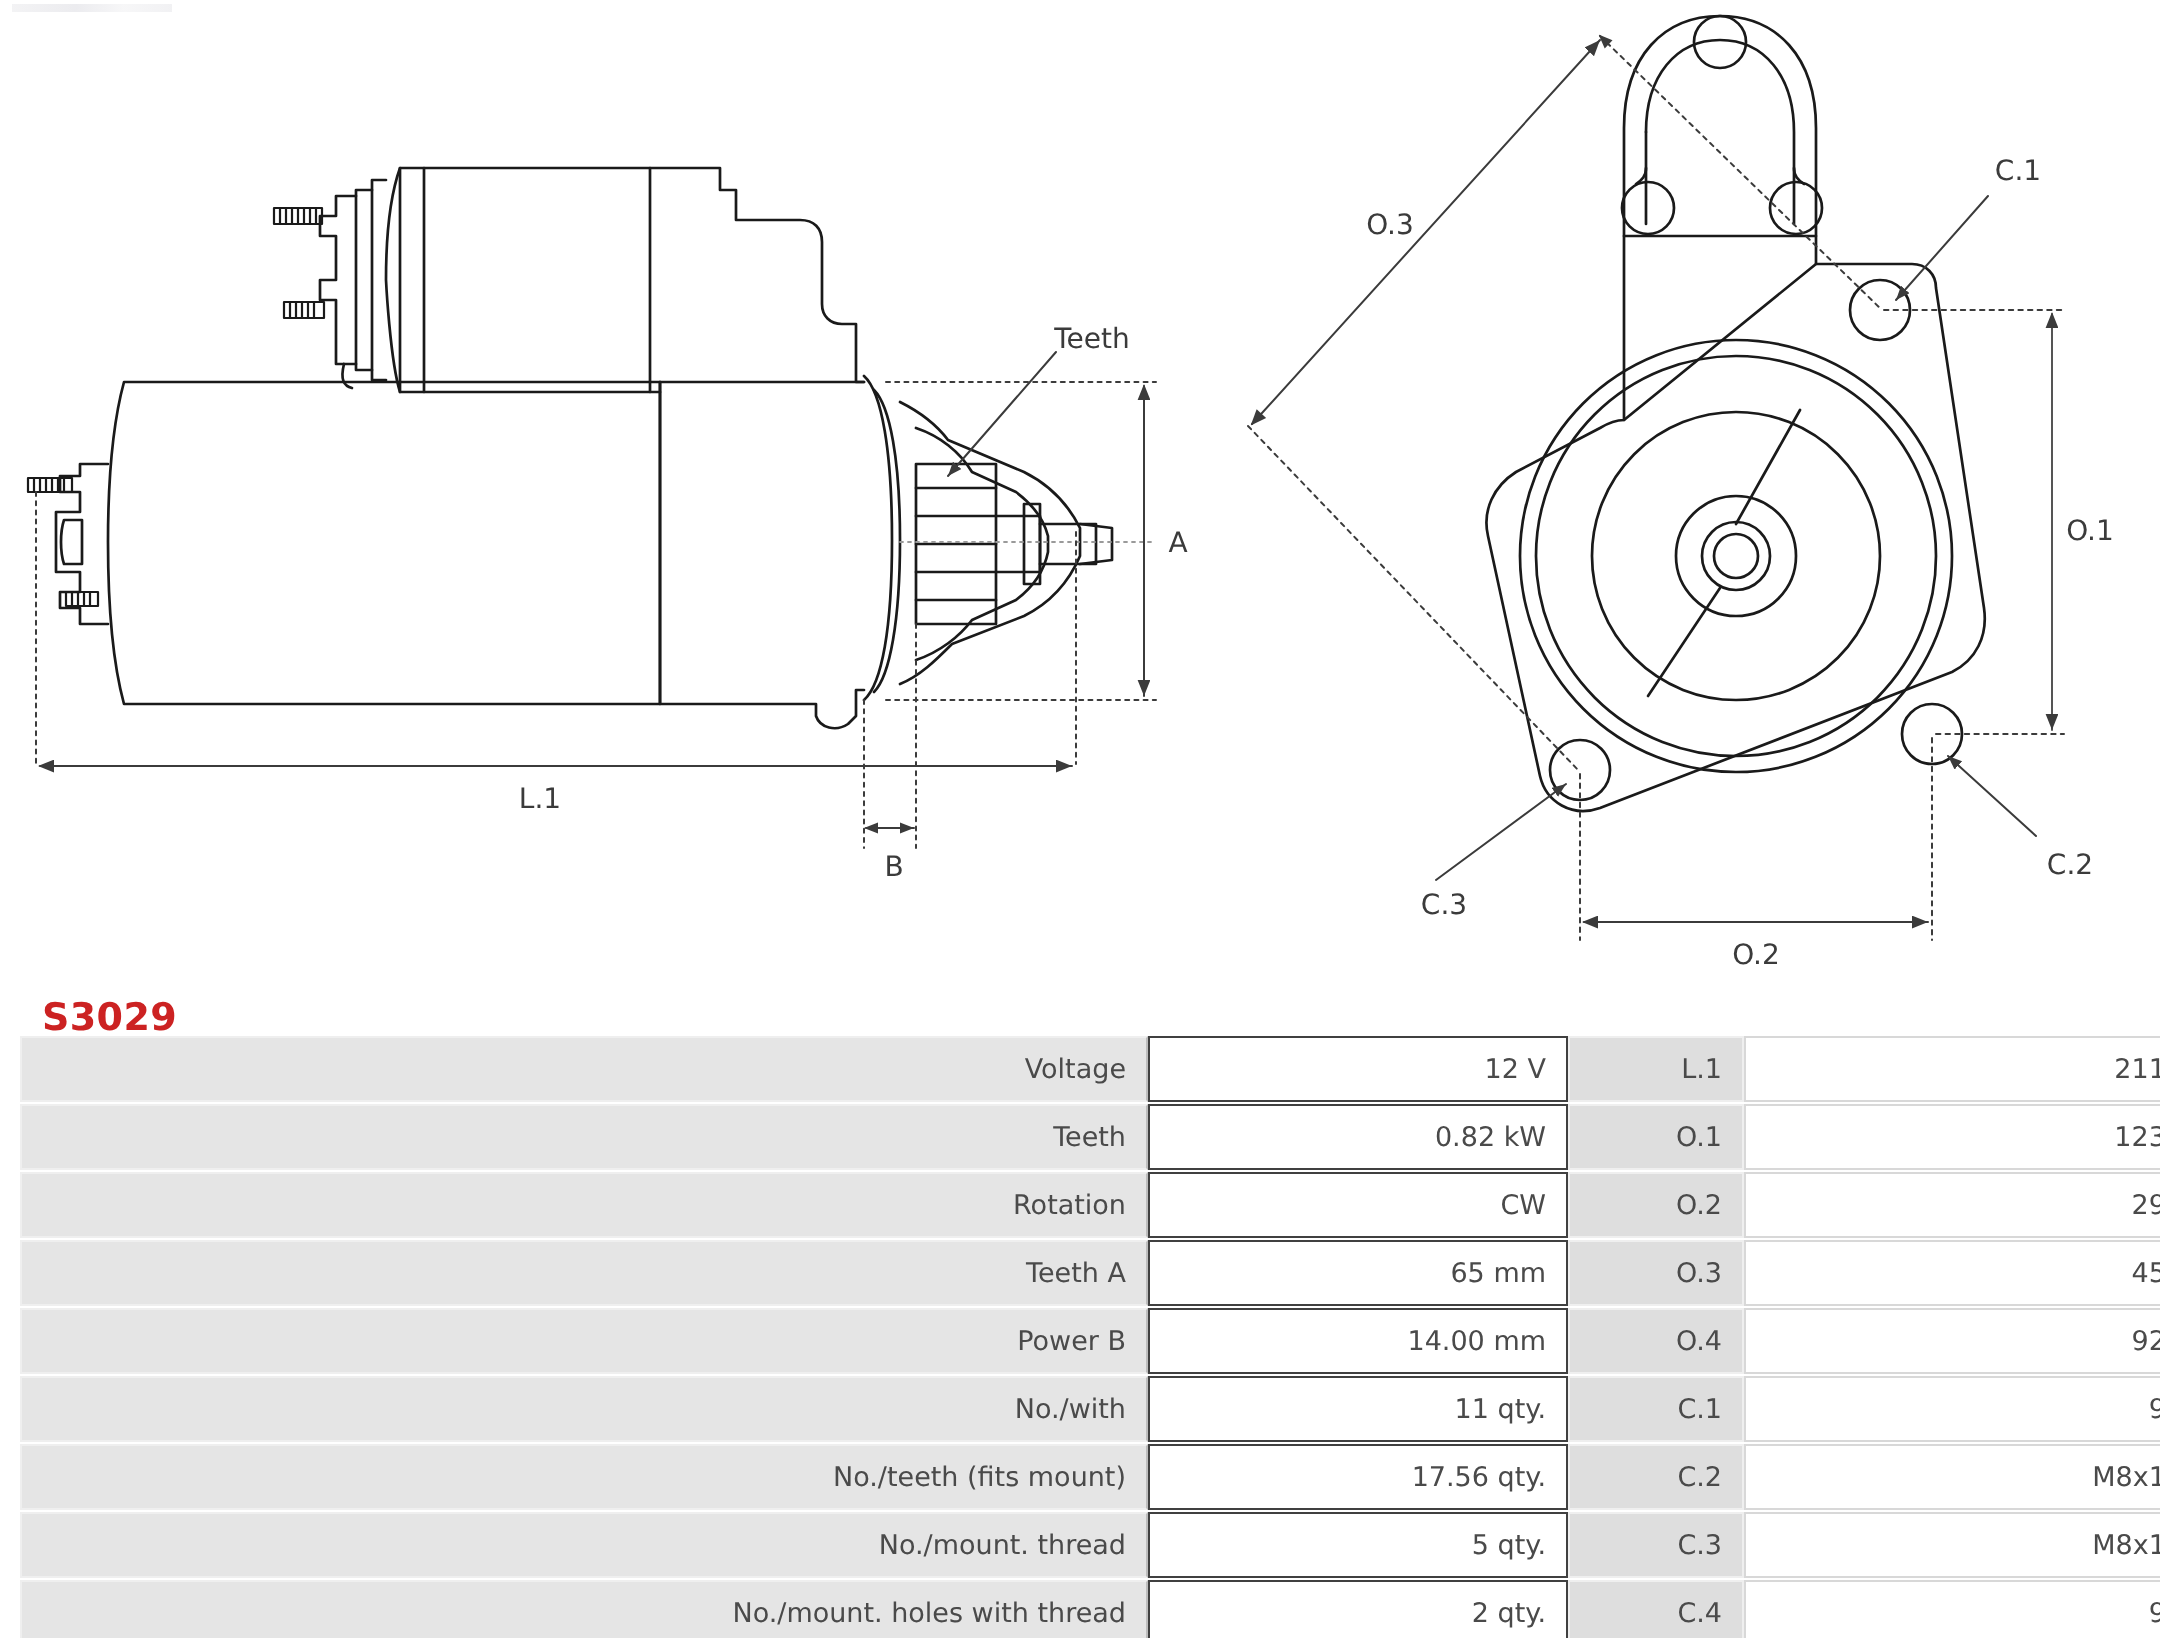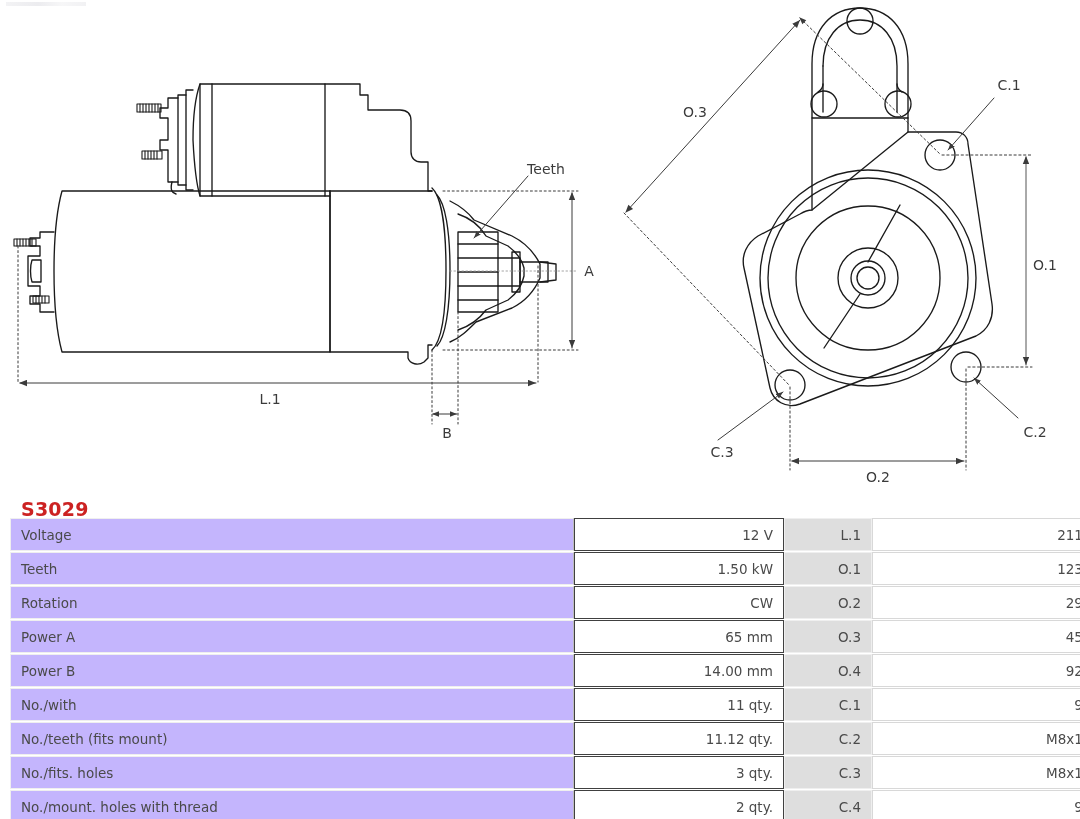--- a/index.html
+++ b/index.html
@@ -57,22 +57,22 @@
   table.spec td {
     height: 31px;
     padding: 0 10px;
     vertical-align: middle;
     white-space: nowrap;
     overflow: hidden;
     color: #4a4a4a;
   }
   td.label-cell {
     width: 542px;
-    background: #c4b5fd;
-    text-align: left;
+    background: #e5e5e5;
+    text-align: right;
     border: 1px solid #efefef;
     border-right: 1px solid #bdbdbd;
   }
   td.value-cell {
     width: 188px;
     background: #ffffff;
     text-align: right;
     border: 1px solid #404040;
   }
   td.code-cell {
@@ -309,57 +309,57 @@
   <table class="spec">
     <tbody id="spec-body">
         <tr>
           <td class="label-cell">Voltage</td>
           <td class="value-cell">12 V</td>
           <td class="code-cell">L.1</td>
           <td class="dim-cell">211.00 mm</td>
         </tr>
         <tr>
           <td class="label-cell">Teeth</td>
-          <td class="value-cell">1.50 kW</td>
+          <td class="value-cell">0.82 kW</td>
           <td class="code-cell">O.1</td>
           <td class="dim-cell">123.50 mm</td>
         </tr>
         <tr>
           <td class="label-cell">Rotation</td>
           <td class="value-cell">CW</td>
           <td class="code-cell">O.2</td>
           <td class="dim-cell">29.50 mm</td>
         </tr>
         <tr>
-          <td class="label-cell">Power A</td>
+          <td class="label-cell">Teeth A</td>
           <td class="value-cell">65 mm</td>
           <td class="code-cell">O.3</td>
           <td class="dim-cell">45.50 mm</td>
         </tr>
         <tr>
           <td class="label-cell">Power B</td>
           <td class="value-cell">14.00 mm</td>
           <td class="code-cell">O.4</td>
           <td class="dim-cell">92.00 mm</td>
         </tr>
         <tr>
           <td class="label-cell">No./with</td>
           <td class="value-cell">11 qty.</td>
           <td class="code-cell">C.1</td>
           <td class="dim-cell">9.00 mm</td>
         </tr>
         <tr>
           <td class="label-cell">No./teeth (fits mount)</td>
-          <td class="value-cell">11.12 qty.</td>
+          <td class="value-cell">17.56 qty.</td>
           <td class="code-cell">C.2</td>
           <td class="dim-cell">M8x1.25 mm</td>
         </tr>
         <tr>
-          <td class="label-cell">No./fits. holes</td>
-          <td class="value-cell">3 qty.</td>
+          <td class="label-cell">No./mount. thread</td>
+          <td class="value-cell">5 qty.</td>
           <td class="code-cell">C.3</td>
           <td class="dim-cell">M8x1.25 mm</td>
         </tr>
         <tr>
           <td class="label-cell">No./mount. holes with thread</td>
           <td class="value-cell">2 qty.</td>
           <td class="code-cell">C.4</td>
           <td class="dim-cell">9.00 mm</td>
         </tr>
       </tbody>

